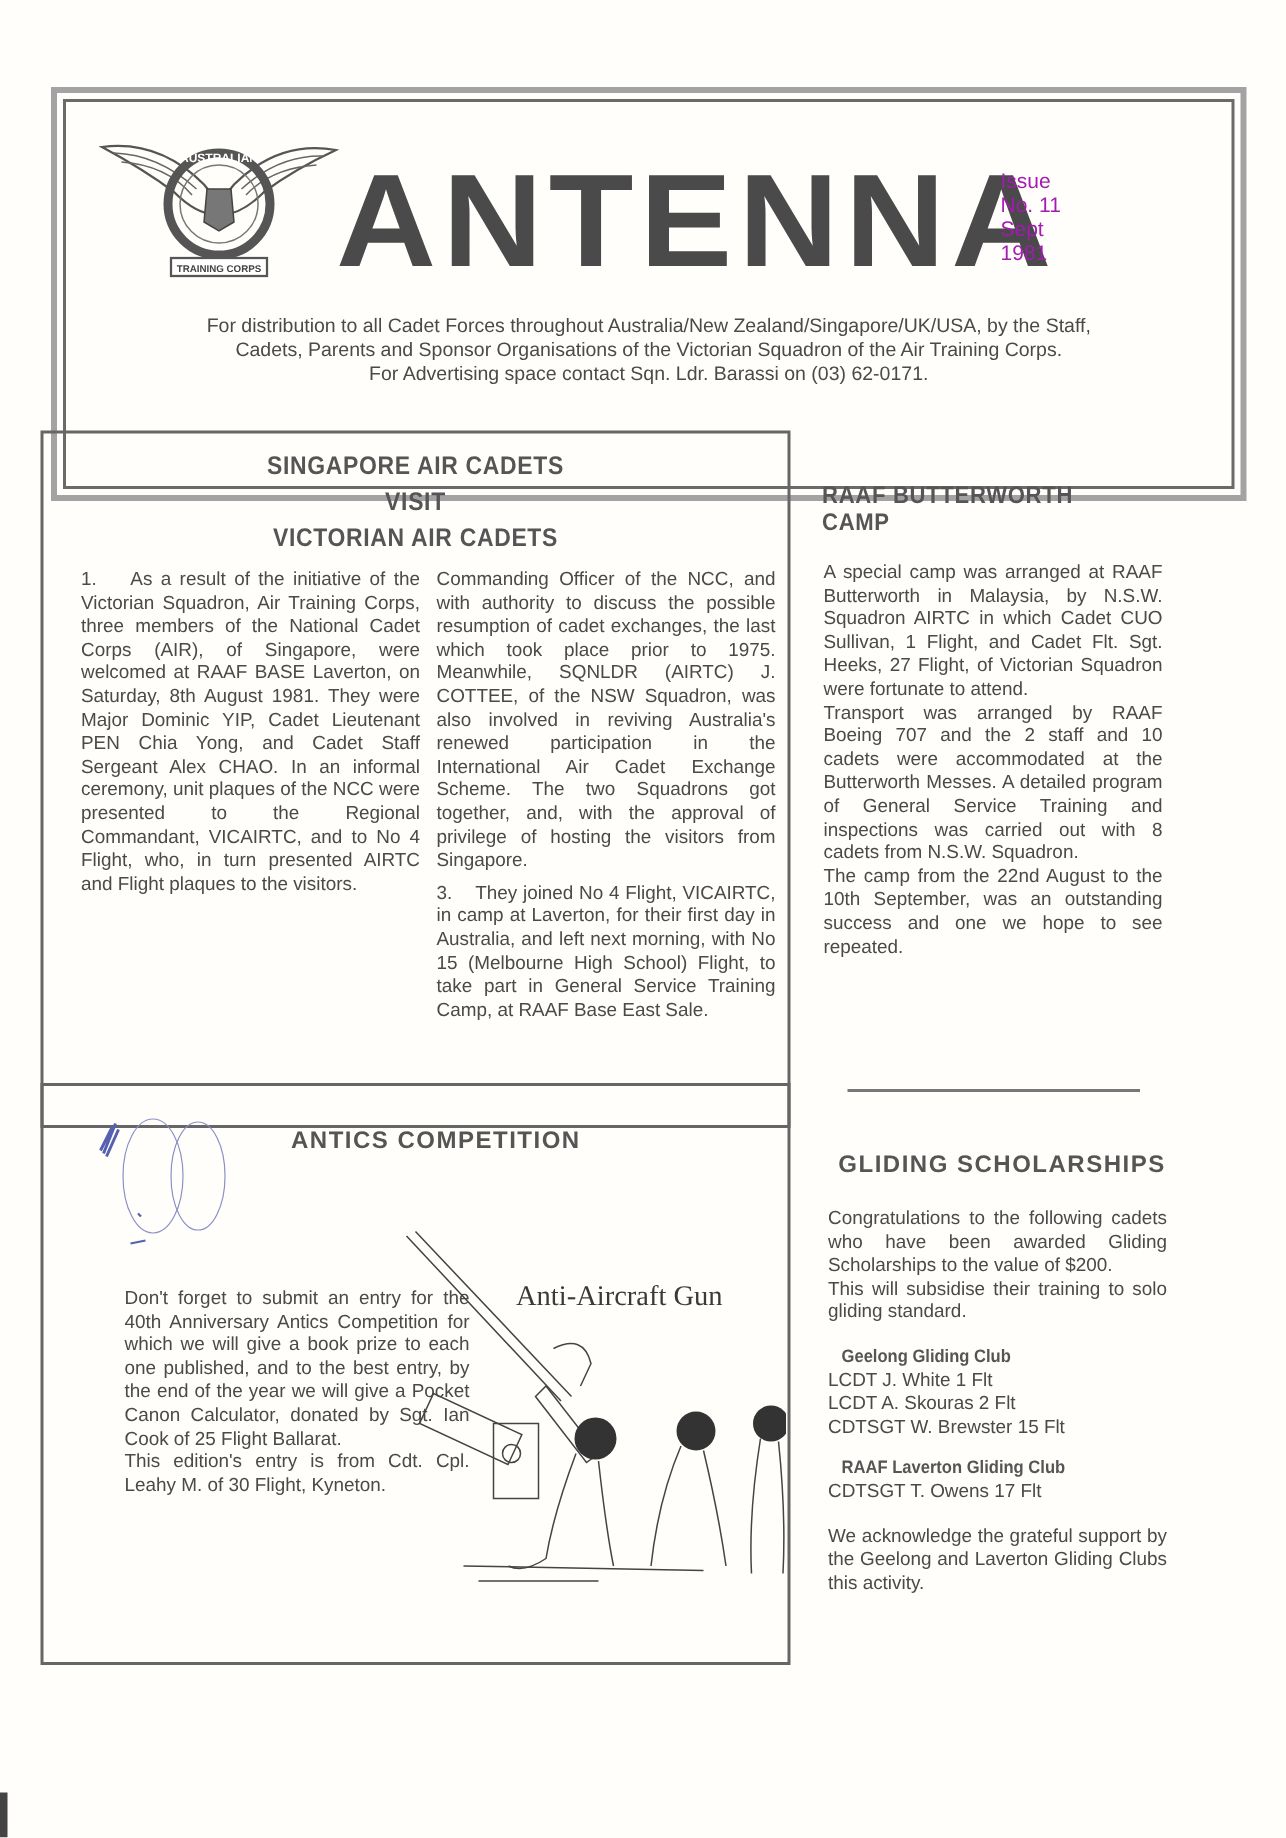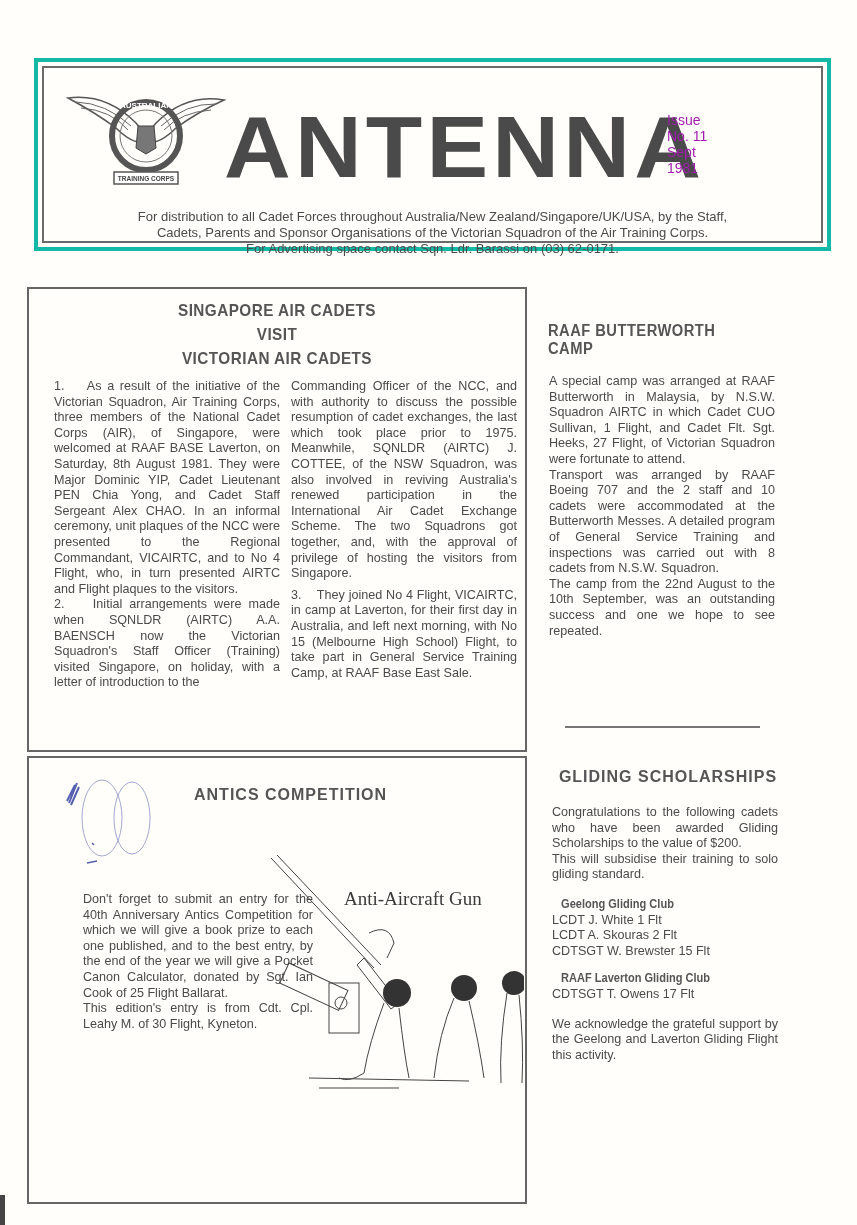--- a/index.html
+++ b/index.html
@@ -1,29 +1,29 @@
 <!DOCTYPE html>
 <html><head>
 <meta charset="utf-8">
 <style>
   * { box-sizing: border-box; margin: 0; padding: 0; }
   html, body { width: 857px; height: 1225px; background: #fffefa; overflow: hidden; }
   body { position: relative; font-family: "Liberation Sans", sans-serif; color: #4a4a4a; }
 
-  .masthead-outer { position: absolute; left: 34px; top: 58px; width: 797px; height: 193px; border: 4px solid #14b8a6; }
+  .masthead-outer { position: absolute; left: 34px; top: 58px; width: 797px; height: 276px; border: 4px solid #a3a3a3; }
   .masthead-inner { position: absolute; left: 4px; top: 4px; right: 4px; bottom: 4px; border: 2px solid #6a6a6a; }
   .logo { position: absolute; left: 22px; top: 20px; width: 160px; height: 100px; }
   .title { position: absolute; left: 180px; top: 35px; font-family: "Liberation Sans", sans-serif; font-weight: bold; font-size: 88px; letter-spacing: 4px; color: #4a4a4a; line-height: 1; transform: scaleX(1.05); transform-origin: left; }
   .issue { position: absolute; left: 623px; top: 44px; font-size: 14px; line-height: 16px; color: #a21caf; }
   .issue div { display: block; }
   .distribution { position: absolute; left: 0; right: 0; top: 141px; text-align: center; font-size: 13px; line-height: 16px; color: #4a4a4a; }
 
   .box { position: absolute; border: 2px solid #666; padding-left: 40px; }
   .box-singapore { left: 27px; top: 287px; width: 500px; height: 465px; border-top: 2px solid #666; }
-  .box-antics { left: 27px; top: 756px; width: 500px; height: 448px; }
+  .box-antics { left: 27px; top: 722px; width: 500px; height: 388px; }
 
   .heading { font-family: "Liberation Sans", sans-serif; font-weight: bold; color: #555; text-align: center; letter-spacing: 0.5px; }
   .sg-heading { position: absolute; left: 0; right: 0; top: 10px; font-size: 17px; line-height: 24px; transform: scaleX(0.9); }
   .col { position: absolute; font-size: 12.6px; line-height: 15.6px; color: #4a4a4a; text-align: justify; }
   .sg-col1 { left: 1px; top: 90px; width: 226px; margin-left: 24px; }
   .sg-col2 { left: 262px; top: 90px; width: 226px; }
   .col p { margin: 0; }
   .col p.gap { margin-top: 6px; }
 
   .raaf-heading { position: absolute; left: 548px; top: 322px; width: 230px; font-size: 16px; transform: scaleX(0.92); transform-origin: left; text-align: left; }
@@ -74,21 +74,20 @@
 </div>
 
 <div class="box box-singapore">
   <div class="heading sg-heading">
     <div>SINGAPORE AIR CADETS</div>
     <div>VISIT</div>
     <div>VICTORIAN AIR CADETS</div>
   </div>
   <div class="col sg-col1">
     <p>1.&nbsp;&nbsp;&nbsp;&nbsp;As a result of the initiative of the Victorian Squadron, Air Training Corps, three members of the National Cadet Corps (AIR), of Singapore, were welcomed at RAAF BASE Laverton, on Saturday, 8th August 1981. They were Major Dominic YIP, Cadet Lieutenant PEN Chia Yong, and Cadet Staff Sergeant Alex CHAO. In an informal ceremony, unit plaques of the NCC were presented to the Regional Commandant, VICAIRTC, and to No 4 Flight, who, in turn presented AIRTC and Flight plaques to the visitors.</p>
-    <p>2.&nbsp;&nbsp;&nbsp;&nbsp;Initial arrangements were made when SQNLDR (AIRTC) A.A. BAENSCH now the Victorian Squadron's Staff Officer (Training) visited Singapore, on holiday, with a letter of introduction to the</p>
   </div>
   <div class="col sg-col2">
     <p>Commanding Officer of the NCC, and with authority to discuss the possible resumption of cadet exchanges, the last which took place prior to 1975. Meanwhile, SQNLDR (AIRTC) J. COTTEE, of the NSW Squadron, was also involved in reviving Australia's renewed participation in the International Air Cadet Exchange Scheme. The two Squadrons got together, and, with the approval of privilege of hosting the visitors from Singapore.</p>
     <p class="gap">3.&nbsp;&nbsp;&nbsp;&nbsp;They joined No 4 Flight, VICAIRTC, in camp at Laverton, for their first day in Australia, and left next morning, with No 15 (Melbourne High School) Flight, to take part in General Service Training Camp, at RAAF Base East Sale.</p>
   </div>
 </div>
 
 <div class="heading raaf-heading">RAAF BUTTERWORTH CAMP</div>
 <div class="col raaf-col">
   <p>A special camp was arranged at RAAF Butterworth in Malaysia, by N.S.W. Squadron AIRTC in which Cadet CUO Sullivan, 1 Flight, and Cadet Flt. Sgt. Heeks, 27 Flight, of Victorian Squadron were fortunate to attend.</p>
@@ -104,21 +103,21 @@
   <div class="center" style="margin-top:14px;">
     <div class="club-name">Geelong Gliding Club</div>
     <div>LCDT J. White 1 Flt</div>
     <div>LCDT A. Skouras 2 Flt</div>
     <div>CDTSGT W. Brewster 15 Flt</div>
   </div>
   <div class="center" style="margin-top:12px;">
     <div class="club-name">RAAF Laverton Gliding Club</div>
     <div>CDTSGT T. Owens 17 Flt</div>
   </div>
-  <p style="margin-top:14px;">We acknowledge the grateful support by the Geelong and Laverton Gliding Flight this activity.</p>
+  <p style="margin-top:14px;">We acknowledge the grateful support by the Geelong and Laverton Gliding Clubs this activity.</p>
 </div>
 
 <div class="box box-antics">
   <svg class="scribble" viewBox="0 0 120 110">
     <path d="M22,30 L30,10 M20,28 L28,12 M24,32 L32,14" stroke="#5560b0" stroke-width="2" fill="none"></path>
     <ellipse cx="55" cy="45" rx="20" ry="38" fill="none" stroke="#8a90c8" stroke-width="0.8"></ellipse>
     <ellipse cx="85" cy="45" rx="18" ry="36" fill="none" stroke="#8a90c8" stroke-width="0.8"></ellipse>
     <path d="M40,90 L50,88 M45,70 L47,72" stroke="#5560b0" stroke-width="1.5"></path>
   </svg>
   <div class="heading antics-heading">ANTICS COMPETITION</div>

